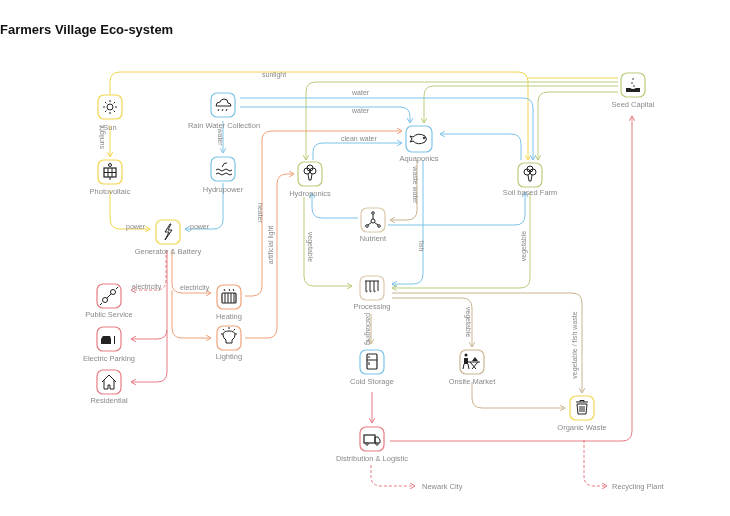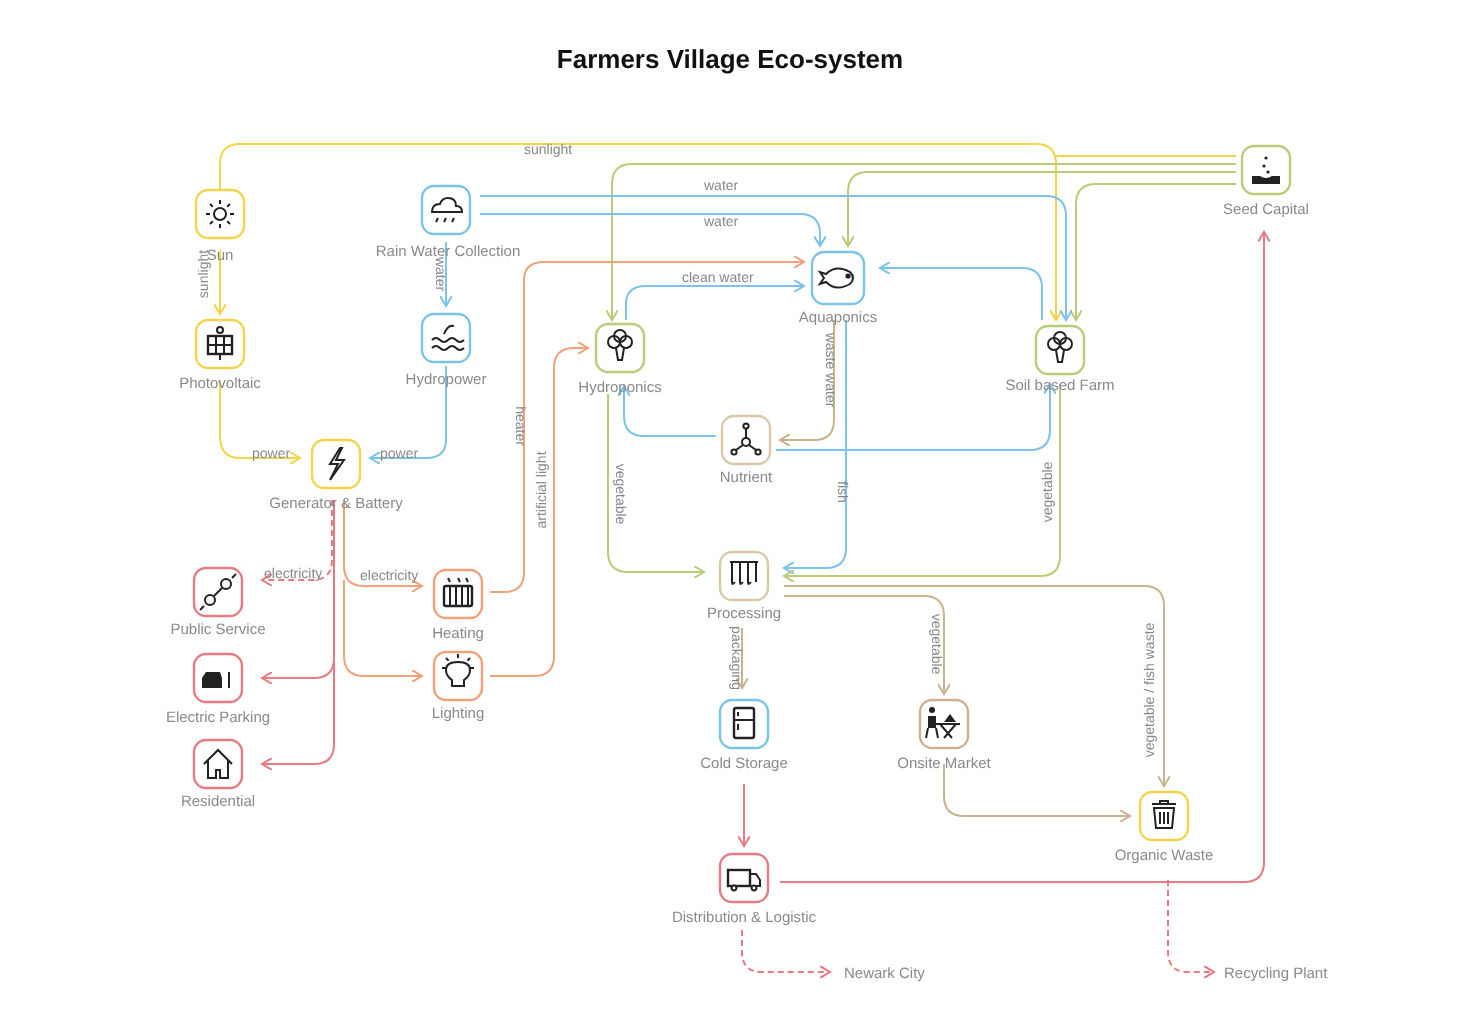--- a/index.html
+++ b/index.html
@@ -1,17 +1,17 @@
 <!DOCTYPE html>
 <html><head>
 <meta charset="utf-8">
 <style>
   html,body{margin:0;padding:0;background:#ffffff;}
   body{width:730px;height:516px;position:relative;overflow:hidden;font-family:"Liberation Sans",sans-serif;}
-  #title{position:absolute;left:0;width:730px;top:22px;text-align:center;font-weight:bold;font-size:13px;color:#111;}
+  #title{position:absolute;left:0;width:730px;top:22px;text-align:left;font-weight:bold;font-size:13px;color:#111;}
   svg#diagram{position:absolute;left:0;top:0;}
   .lbl{font-family:"Liberation Sans",sans-serif;font-size:7px;fill:#888;}
   .nlbl{font-family:"Liberation Sans",sans-serif;font-size:7.5px;fill:#8a8a8a;}
   .node rect{fill:#fff;stroke-width:1.2;}
   .ico{stroke:#222;fill:none;stroke-width:1;}
 </style>
 </head>
 <body>
 
 <div id="title">Farmers Village Eco-system</div>

